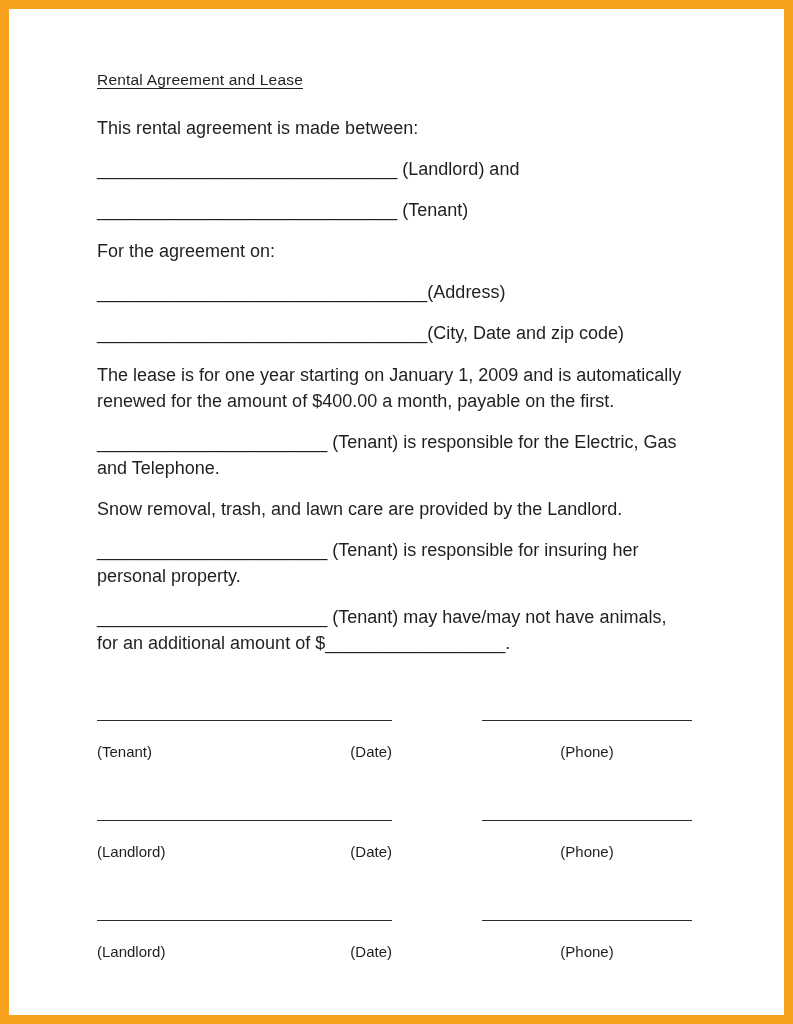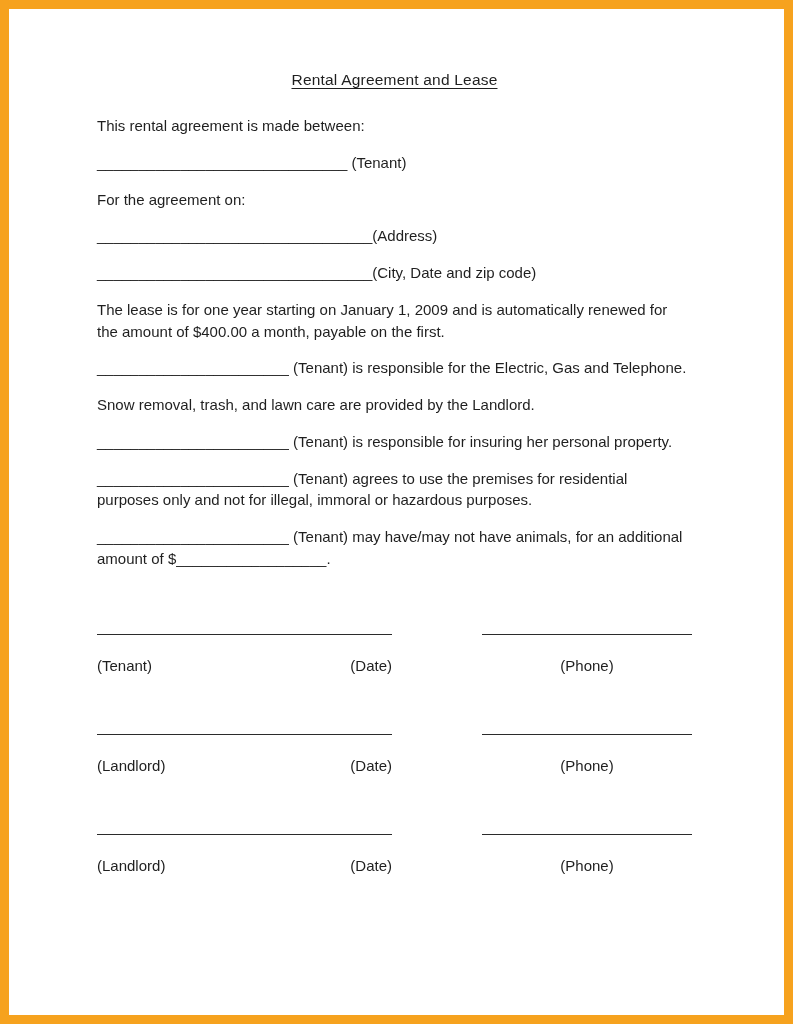--- a/index.html
+++ b/index.html
@@ -12,31 +12,31 @@
   body{font-family:"Liberation Sans","DejaVu Sans",sans-serif;color:var(--text);}
   .page{
     width:793px;
     height:1024px;
     border:9px solid var(--border-orange);
     background:#ffffff;
     padding:62px 92px 40px 88px;
     overflow:hidden;
   }
   .doc-title{
-    text-align:center;
+    text-align:left;
     font-size:15.5px;
     font-weight:400;
     text-decoration:underline;
     text-underline-offset:3px;
     margin:0 0 26px 0;
     letter-spacing:.2px;
   }
   .body-text p{
     margin:0 0 15px 0;
-    font-size:15px;
+    font-size:18px;
     line-height:1.45;
     white-space:pre-wrap;
     word-break:break-word;
   }
   .sig-section{margin-top:64px;}
   .sig-group{margin-bottom:0;}
   .sig-group + .sig-group{margin-top:60px;}
   .sig-lines{
     display:grid;
     grid-template-columns:295px 1fr 210px;
@@ -62,29 +62,29 @@
 </style>
 </head>
 <body>
 
 <div class="page">
 
   <h1 class="doc-title">Rental Agreement and Lease</h1>
 
   <div class="body-text">
     <p>This rental agreement is made between:</p>
+    <p>______________________________ (Landlord) and</p>
     <p>______________________________ (Tenant)</p>
     <p>For the agreement on:</p>
     <p>_________________________________(Address)</p>
     <p>_________________________________(City, Date and zip code)</p>
     <p>The lease is for one year starting on January 1, 2009 and is automatically renewed for the amount of $400.00 a month, payable on the first.</p>
     <p>_______________________ (Tenant) is responsible for the Electric, Gas and Telephone.</p>
     <p>Snow removal, trash, and lawn care are provided by the Landlord.</p>
     <p>_______________________ (Tenant) is responsible for insuring her personal property.</p>
-    <p>_______________________ (Tenant) agrees to use the premises for residential purposes only and not for illegal, immoral or hazardous purposes.</p>
     <p>_______________________ (Tenant) may have/may not have animals, for an additional amount of $__________________.</p>
   </div>
 
   <div class="sig-section">
 
     <div class="sig-group">
       <div class="sig-lines">
         <div class="sig-line"></div>
         <div></div>
         <div class="sig-line"></div>

